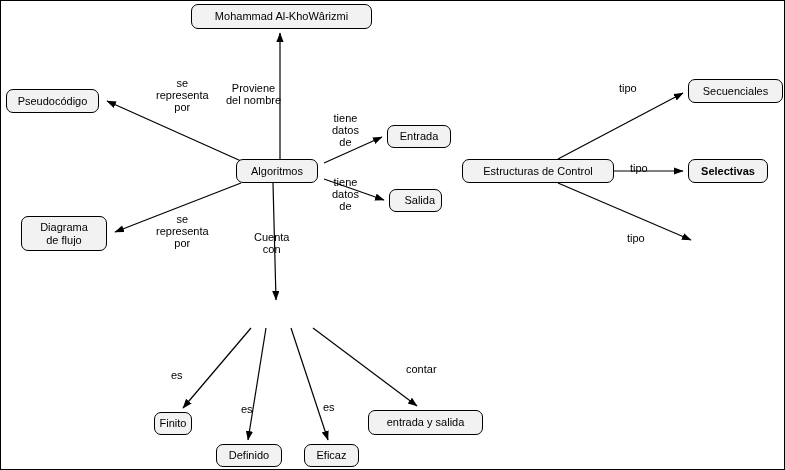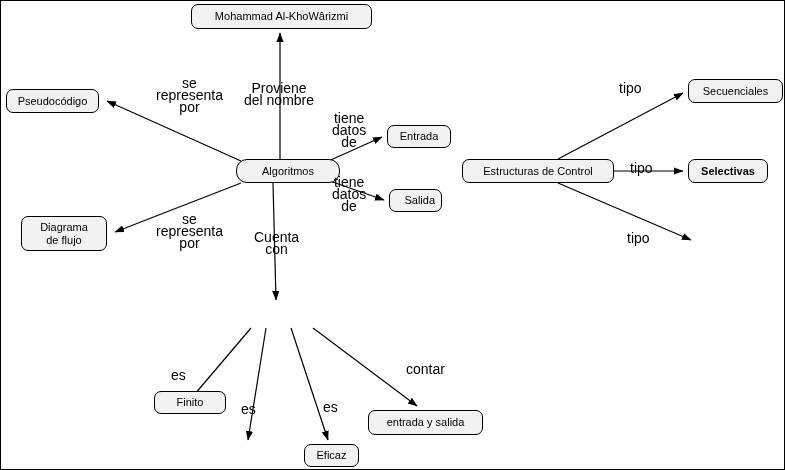--- a/index.html
+++ b/index.html
@@ -36,21 +36,21 @@
     line-height: 13px;
     text-align: center;
     display: flex;
     align-items: center;
     justify-content: center;
     padding: 8px 6px;
     white-space: pre-line;
   }
   .link-label {
     position: absolute;
-    font-size: 14px;
+    font-size: 11px;
     line-height: 12px;
     color: #000000;
     text-align: center;
     white-space: pre-line;
     background: transparent;
   }
 </style>
 </head>
 <body>
 
@@ -74,33 +74,34 @@
         <line x1="290" y1="327" x2="327" y2="439" marker-end="url(#arrow)"></line>
         <line x1="312" y1="327" x2="416" y2="405" marker-end="url(#arrow)"></line>
         <line x1="557" y1="158" x2="682" y2="92" marker-end="url(#arrow)"></line>
         <line x1="613" y1="170" x2="682" y2="170" marker-end="url(#arrow)"></line>
         <line x1="557" y1="182" x2="690" y2="239" marker-end="url(#arrow)"></line>
       </g>
   </svg>
 
   <div class="node" style="left: 190px; top: 3px; width: 181px; height: 25px;"><span>Mohammad Al-KhoWârizmi</span></div>
   <div class="node" style="left: 5px; top: 88px; width: 93px; height: 24px;"><span>Pseudocódigo</span></div>
-  <div class="node" style="left: 235px; top: 158px; width: 104px; height: 24px; border-radius: 11px;"><span>Algoritmos</span></div>
+  <div class="node" style="left: 235px; top: 158px; width: 82px; height: 24px;"><span>Algoritmos</span></div>
   <div class="node" style="left: 386px; top: 124px; width: 64px; height: 23px; justify-content: center;"><span>Entrada</span></div>
   <div class="node" style="left: 388px; top: 188px; width: 53px; height: 23px; justify-content: flex-end;"><span>Salida</span></div>
   <div class="node" style="left: 20px; top: 215px; width: 86px; height: 35px; border-radius: 7px;"><span>Diagrama
 de flujo</span></div>
-  <div class="node" style="left: 153px; top: 390px; width: 72px; height: 23px;"><span>Finito</span></div>
+  <div class="node" style="left: 153px; top: 411px; width: 38px; height: 23px;"><span>Finito</span></div>
+  <div class="node" style="left: 215px; top: 443px; width: 66px; height: 23px;"><span>Definido</span></div>
   <div class="node" style="left: 303px; top: 443px; width: 55px; height: 23px;"><span>Eficaz</span></div>
   <div class="node" style="left: 367px; top: 409px; width: 115px; height: 25px;"><span>entrada y salida</span></div>
   <div class="node" style="left: 461px; top: 158px; width: 152px; height: 24px;"><span>Estructuras de Control</span></div>
   <div class="node" style="left: 687px; top: 78px; width: 95px; height: 24px;"><span>Secuenciales</span></div>
   <div class="node" style="left: 687px; top: 158px; width: 80px; height: 24px; font-weight: bold;"><span>Selectivas</span></div>
 
-  <div class="link-label" style="left: 243px; top: 81px;">Proviene
+  <div class="link-label" style="left: 225px; top: 81px;">Proviene
 del nombre</div>
   <div class="link-label" style="left: 155px; top: 76px;">se
 representa
 por</div>
   <div class="link-label" style="left: 331px; top: 111px;">tiene
 datos
 de</div>
   <div class="link-label" style="left: 331px; top: 175px;">tiene
 datos
 de</div>

